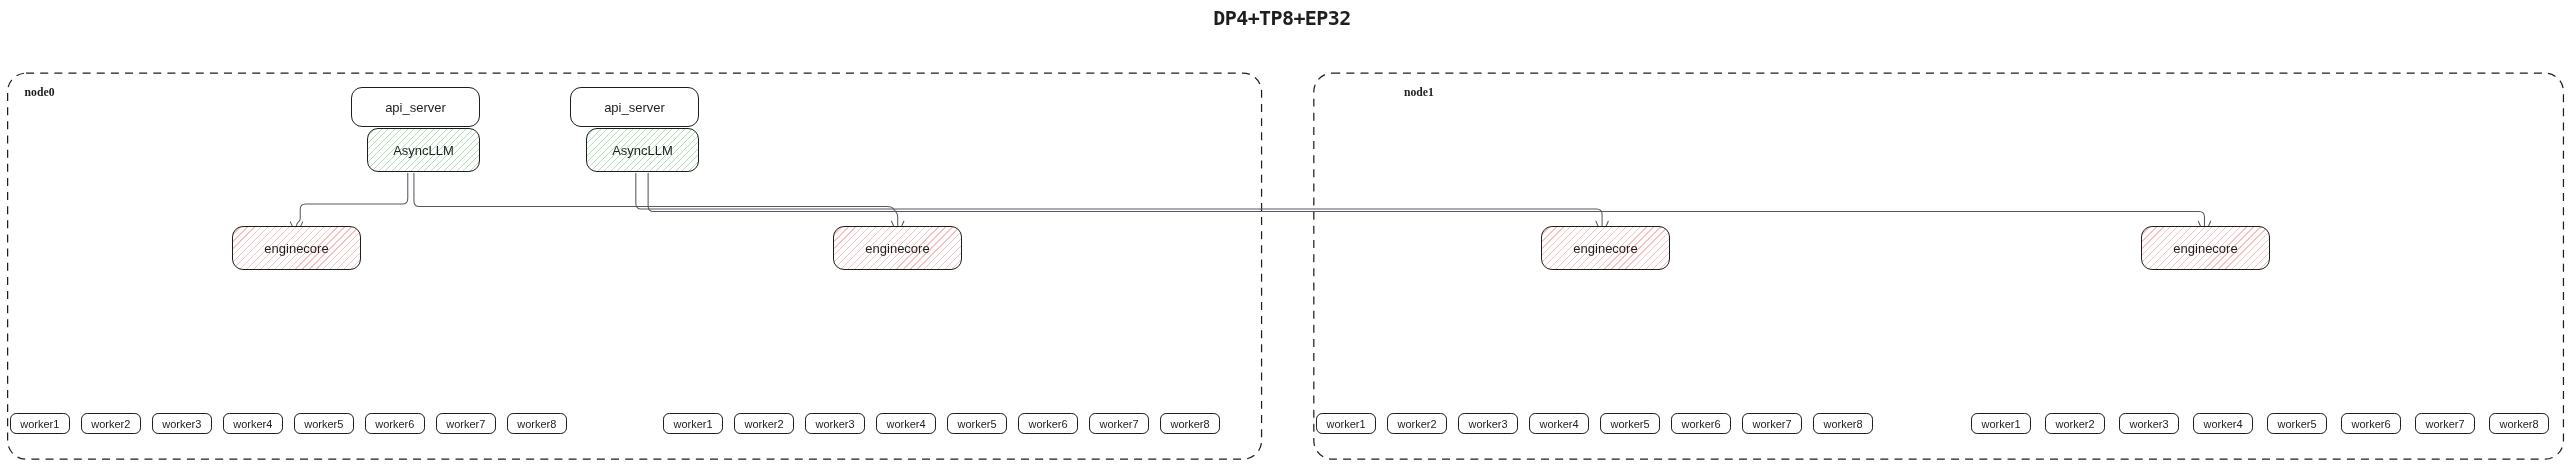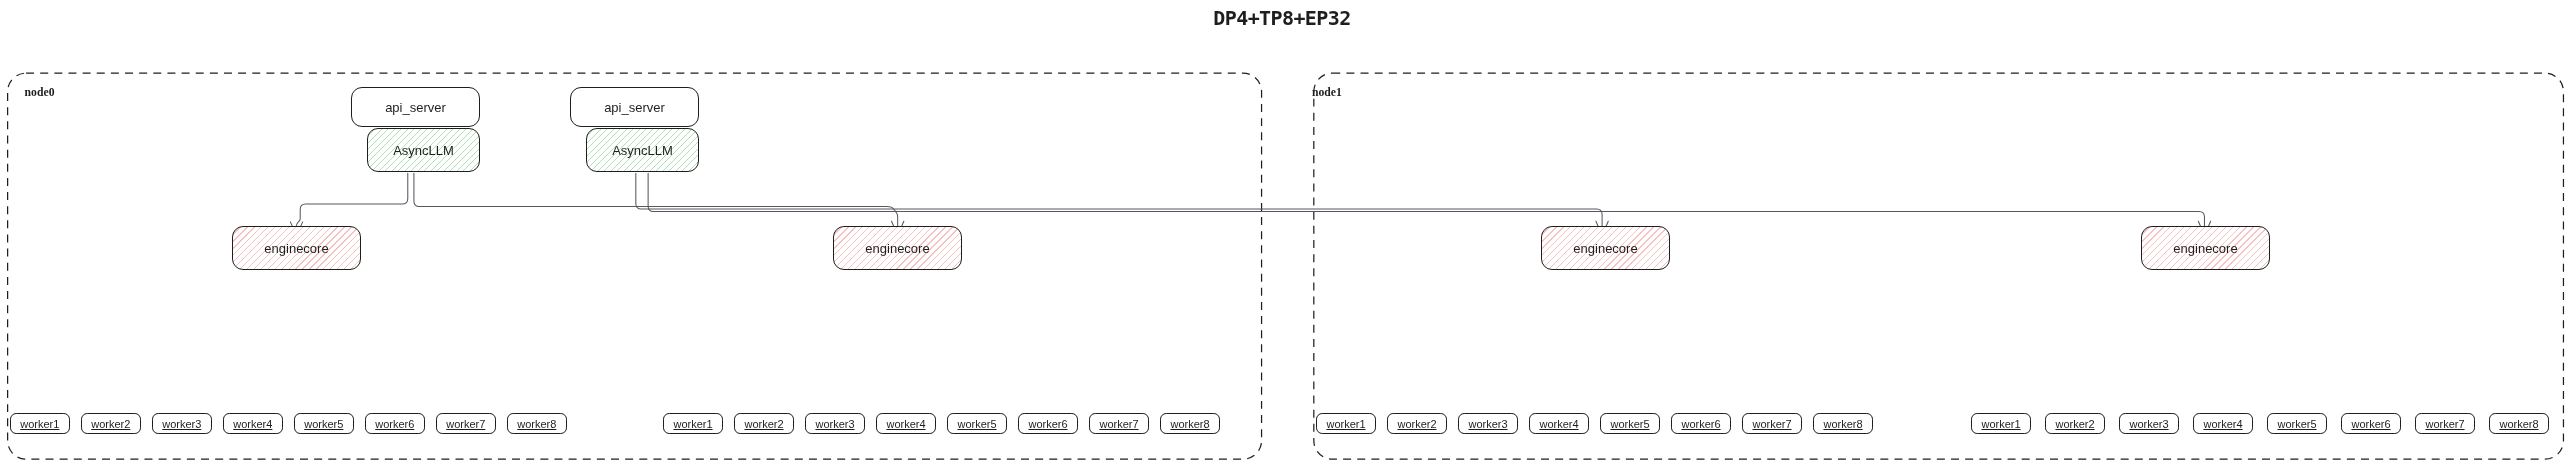--- a/index.html
+++ b/index.html
@@ -11,21 +11,21 @@
     position:absolute; left:1159px; top:6.2px; width:246px; text-align:center;
     font-family:"DejaVu Sans Mono", monospace; font-size:20px; font-weight:700;
     letter-spacing:-0.6px; color:#1e1e1e;
   }
   .node-label {
     position:absolute; top:86px;
     font-family:Liberation Serif, serif; font-size:11.7px; font-weight:700;
     color:#1e1e1e;
   }
   .node-label.n0 { left:24.6px; }
-  .node-label.n1 { left:1312px; }
+  .node-label.n1 { left:1404px; }
 
   .stack { position:absolute; top:87px; width:129px; }
   .stack.s1 { left:351px; }
   .stack.s2 { left:570px; }
 
   .bigbox {
     box-sizing:border-box; border:1.5px solid #1e1e1e; border-radius:11px;
     background:#ffffff; display:flex; align-items:center; justify-content:center;
     font-size:13px; color:#1e1e1e; white-space:nowrap;text-align:center;
   }
@@ -54,21 +54,21 @@
   .worker-group { position:absolute; top:413px; display:flex; gap:11px; }
   .worker-group.g1 { left:9.8px; }
   .worker-group.g2 { left:663px; }
   .worker-group.g3 { left:1316px; }
   .worker-group.g4 { left:1971px; gap:14px; }
 
   .worker {
     box-sizing:border-box; width:60px; height:21px; flex:0 0 60px;
     border:1.2px solid #1e1e1e; border-radius:6.2px; background:#ffffff;
     display:flex; align-items:center; justify-content:center;
-    font-size:11px; color:#1e1e1e; white-space:nowrap;text-decoration:underline;
+    font-size:11px; color:#1e1e1e; white-space:nowrap;
   }
 
   .overlay { position:absolute; left:0; top:0; width:2576px; height:469px; pointer-events:none; }
 </style>
 </head>
 <body>
 
 <div class="canvas">
 
   <div class="title">DP4+TP8+EP32</div>

